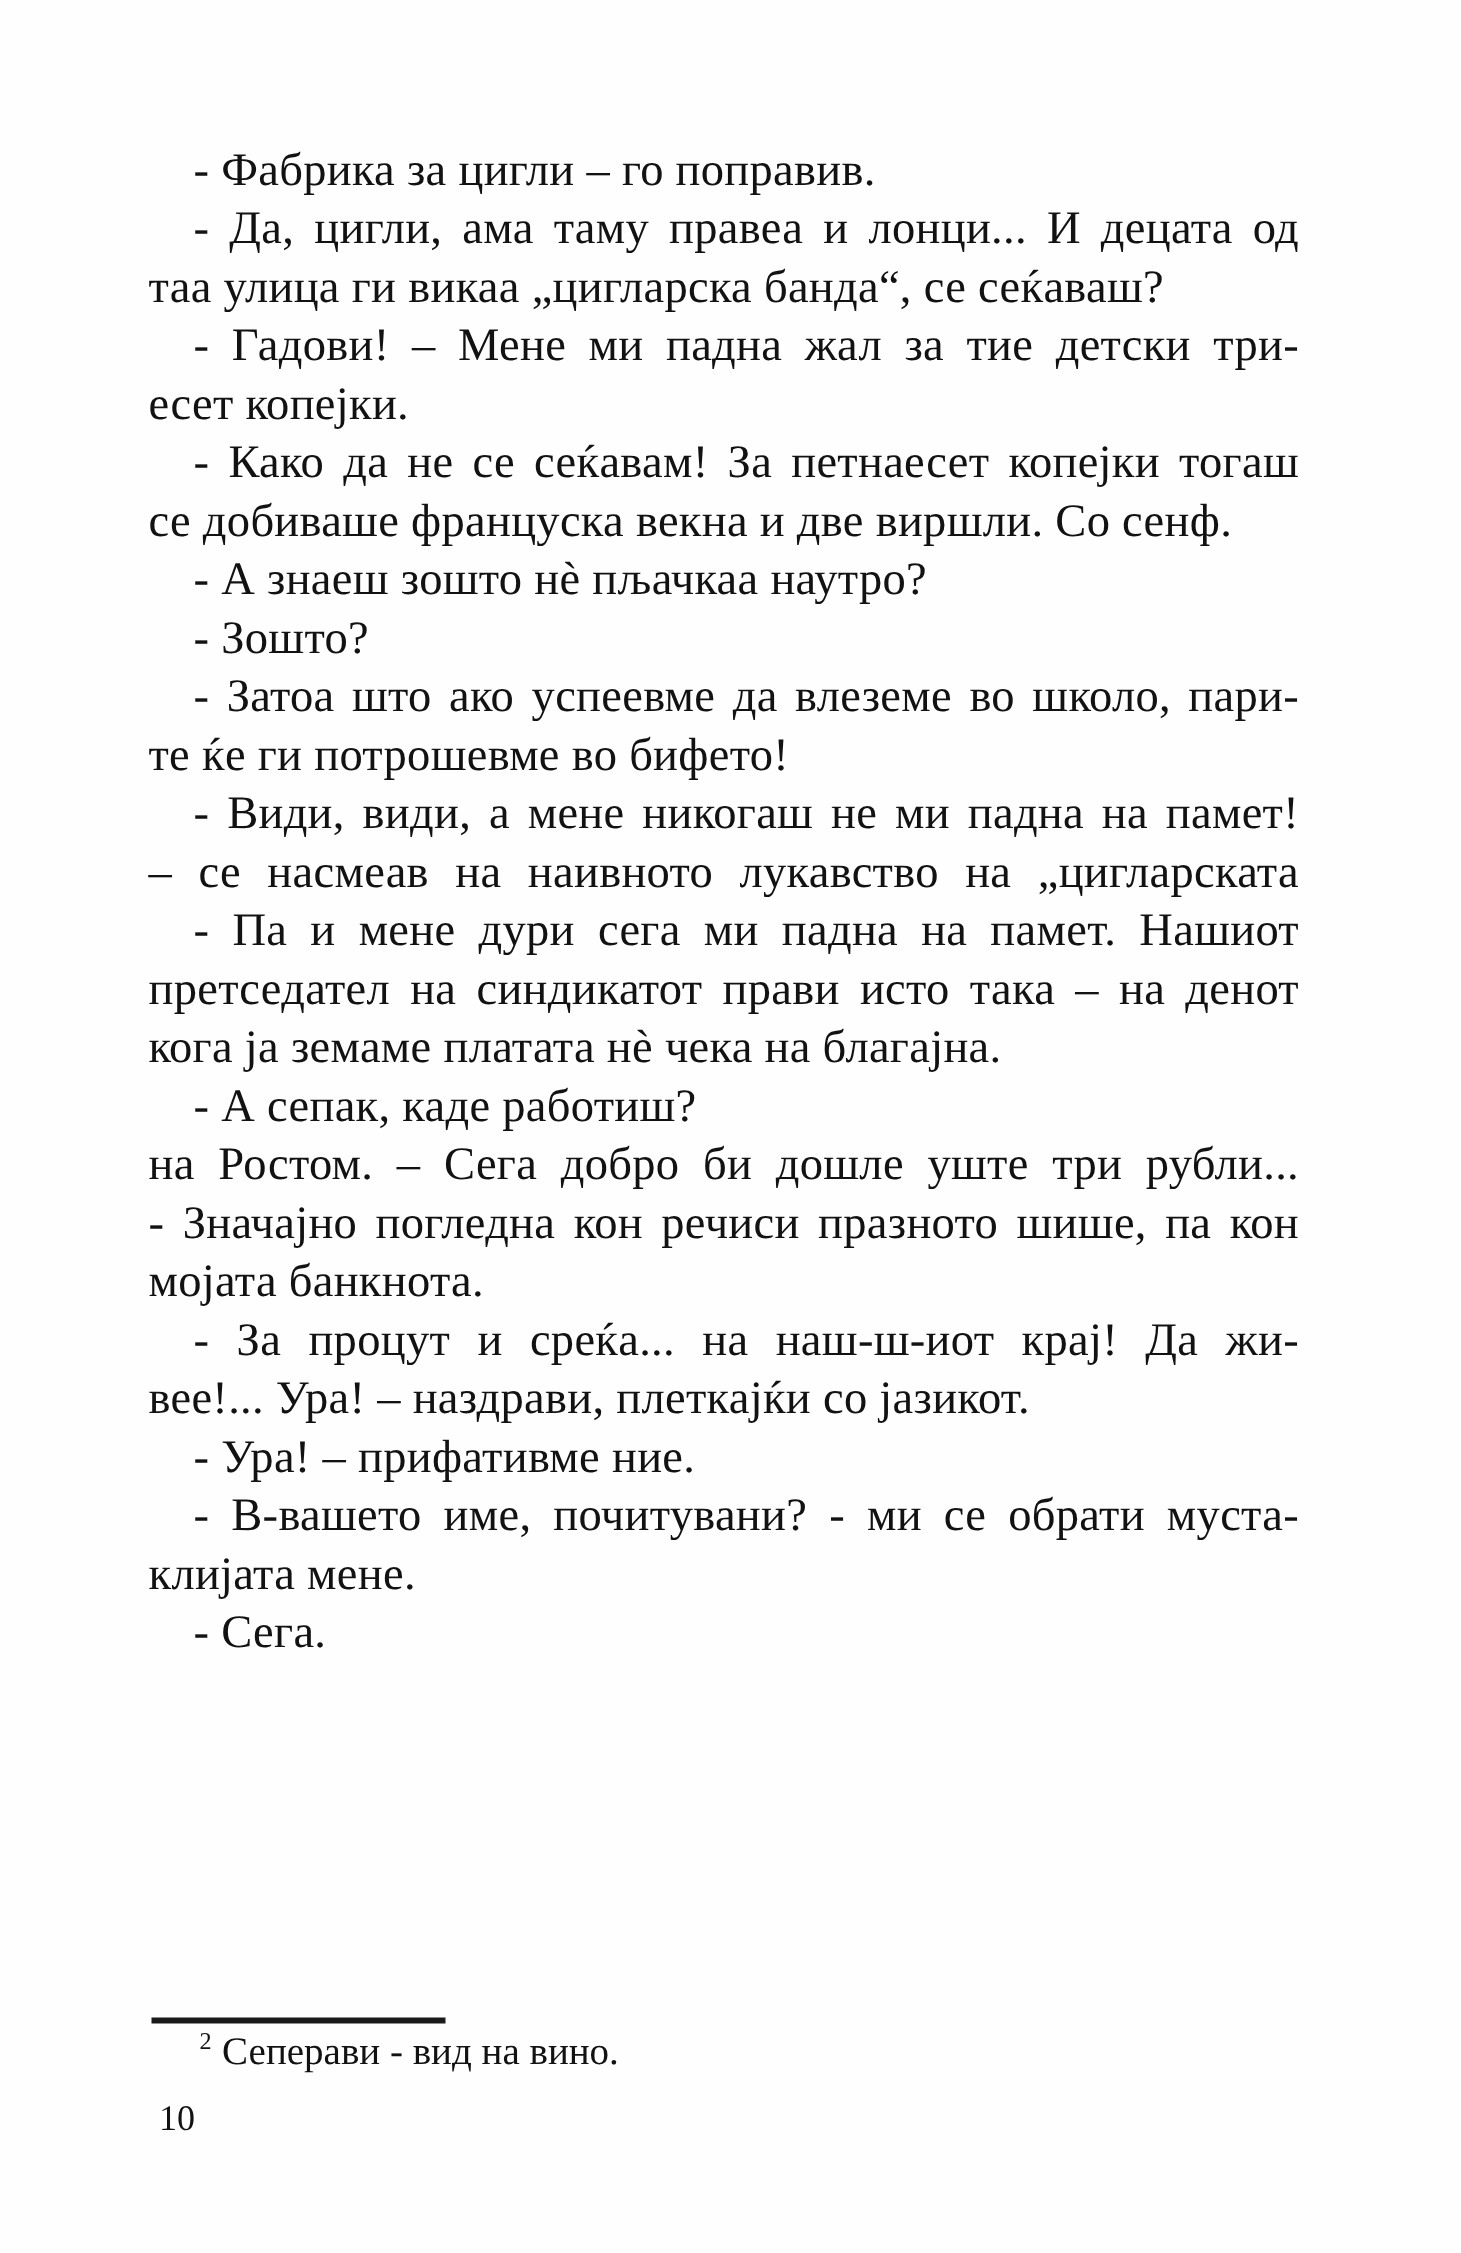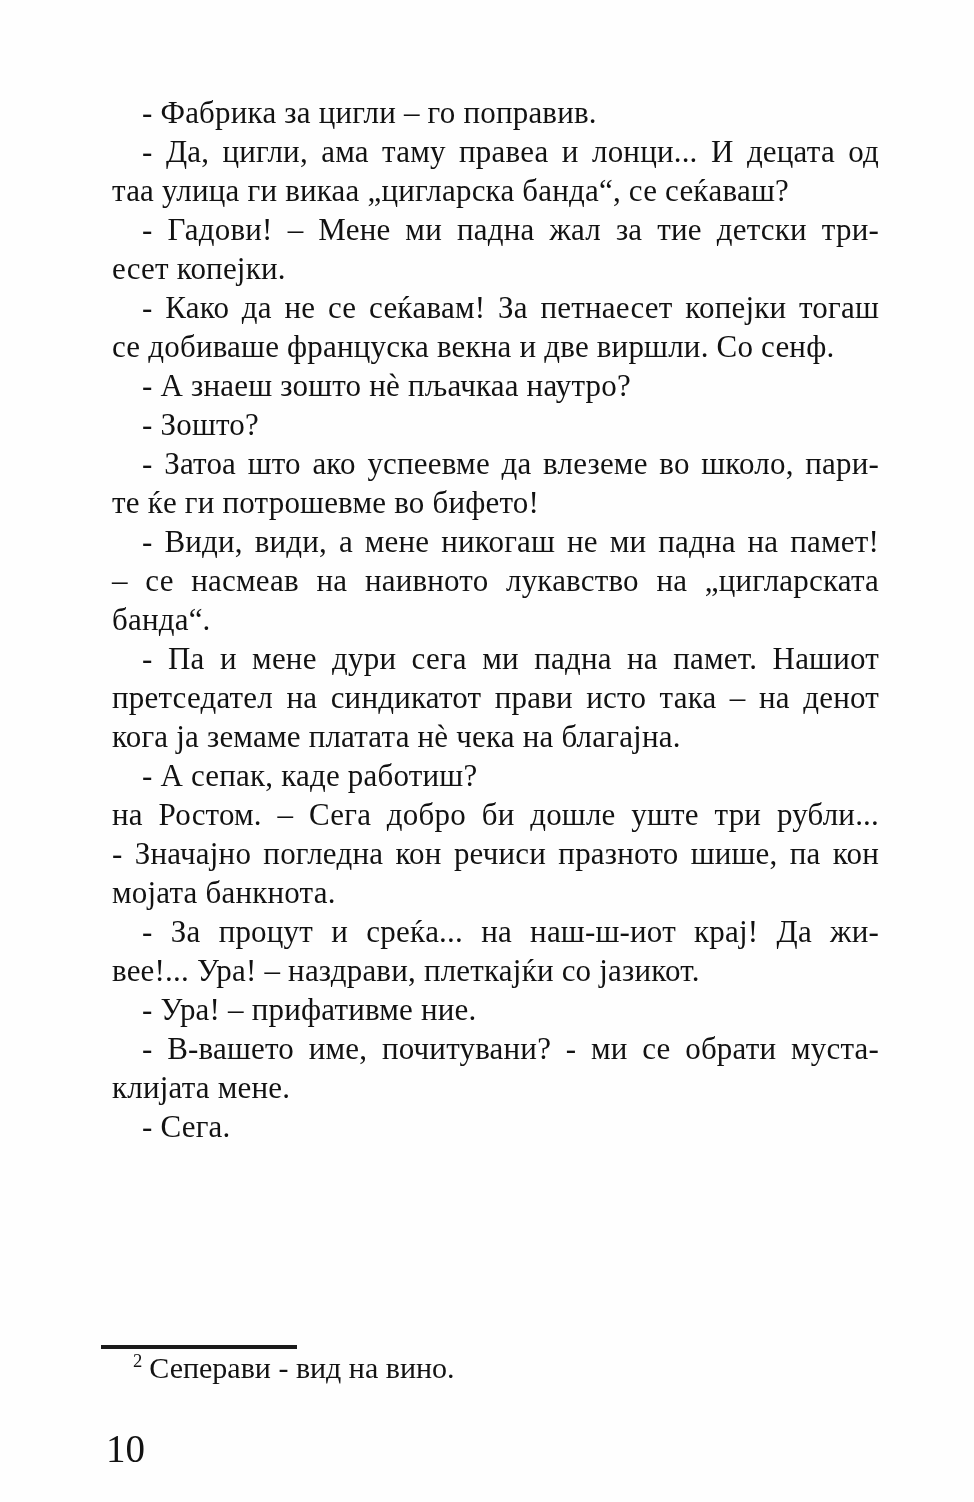--- a/index.html
+++ b/index.html
@@ -15,21 +15,21 @@
     color: #121212;
   }
   .page {
     position: relative;
     width: 974px;
     height: 1502px;
     background: #fefefe;
   }
   .text-block {
     position: absolute;
-    left: 112px;
+    left: 99px;
     top: 93px;
     width: 767px;
     font-size: 31px;
     line-height: 39px;
     letter-spacing: 0.2px;
   }
   .text-block p {
     margin: 0;
     padding: 0;
   }
@@ -50,34 +50,34 @@
     top: 1345px;
     width: 196px;
     height: 4px;
     background: #1a1a1a;
   }
   .footnote {
     position: absolute;
     left: 103px;
     top: 1352px;
     width: 767px;
-    font-size: 30px;
+    font-size: 26px;
     line-height: 32px;
     text-indent: 30px;
   }
   .footnote sup {
     font-size: 0.62em;
     line-height: 0;
     margin-right: 7px;
   }
   .page-number {
     position: absolute;
     left: 106px;
-    top: 1431px;
-    font-size: 39px;
+    top: 1395px;
+    font-size: 24px;
     line-height: 36px;
   }
 </style>
 </head>
 <body>
 
 <main class="page">
 
   <section class="text-block" id="text-block">
       <p>
@@ -101,21 +101,20 @@
       <p>
         <span class="line first par-end">- Зошто?</span>
       </p>
       <p>
         <span class="line first">- Затоа што ако успеевме да влеземе во школо, пари-</span>
         <span class="line par-end">те ќе ги потрошевме во бифето!</span>
       </p>
       <p>
         <span class="line first">- Види, види, а мене никогаш не ми падна на памет!</span>
         <span class="line">– се насмеав на наивното лукавство на „цигларската</span>
-        <span class="line par-end">банда“.</span>
       </p>
       <p>
         <span class="line first">- Па и мене дури сега ми падна на памет. Нашиот</span>
         <span class="line">претседател на синдикатот прави исто така – на денот</span>
         <span class="line par-end">кога ја земаме платата нѐ чека на благајна.</span>
       </p>
       <p>
         <span class="line first par-end">- А сепак, каде работиш?</span>
       </p>
       <p>

